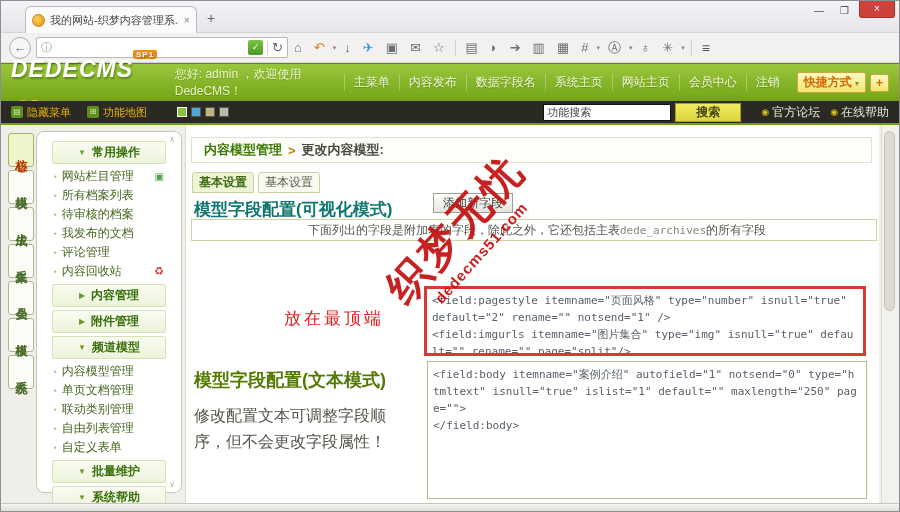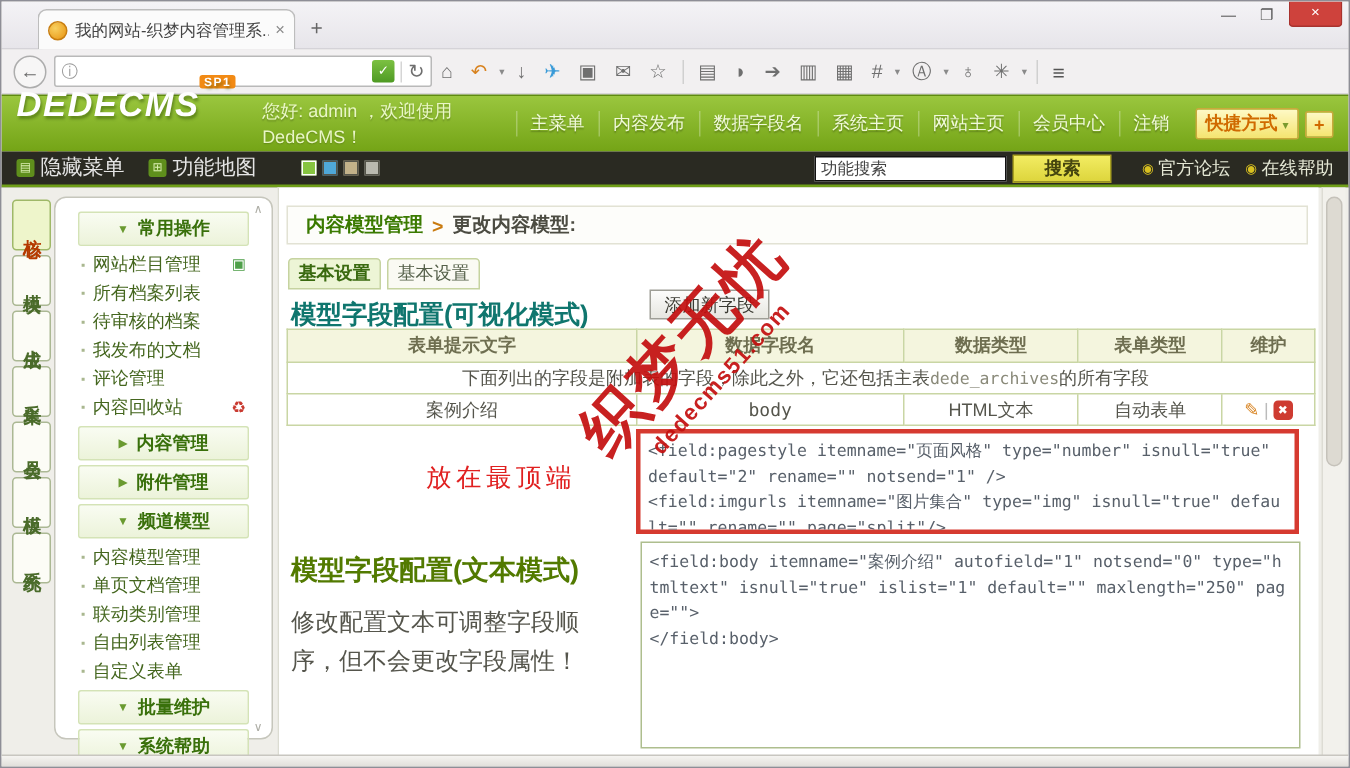--- a/index.html
+++ b/index.html
@@ -59,21 +59,21 @@
   .quick-caret { color:#7A9A2E; font-size:8px; }
   .plus-btn { background:linear-gradient(180deg,#FEF9C6,#F4E470); border:1px solid #C9A93C; border-radius:2px;
     color:#D06A00; font-size:12px; font-weight:bold; padding:1px 5px; margin-left:4px; }
 
   
   .blackbar { position:absolute; top:100px; left:0; right:0; height:24px; background:#2A2A22;
     border-bottom:2px solid #6F9E18; display:flex; align-items:center; padding:0 10px; }
   .bb-item { display:flex; align-items:center; gap:4px; margin-right:16px; }
   .bb-ic { width:12px; height:12px; background:#5F8F1C; border-radius:2px; color:#D9EDB0;
     font-size:8px; text-align:center; line-height:12px; }
-  .bb-label { color:#e5e5e5; font-size:14px; }
+  .bb-label { color:#eab308; font-size:11px; }
   .swatches { display:flex; gap:4px; margin-left:14px; }
   .swatch { width:10px; height:10px; border:1px solid #55554A; }
   .bb-right { margin-left:auto; display:flex; align-items:center; }
   .func-search { width:128px; height:17px; border:1px solid #111; font-size:11px; color:#444; padding:0 3px; }
   .search-btn { height:19px; background:linear-gradient(180deg,#F2EC62,#DDD53C); border:1px solid #A8A020;
     font-size:12px; font-weight:bold; color:#45450E; padding:0 20px; margin:0 10px 0 4px; }
   .bb-link { display:flex; align-items:center; gap:3px; margin-left:10px; }
   .bb-dot { color:#D8C020; font-size:9px; }
   .bb-link-label { color:#E4E7D4; font-size:12px; }
 
@@ -350,39 +350,23 @@
       <div class="ftabs">
         <div class="ftab active">基本设置</div>
         <div class="ftab">基本设置</div>
       </div>
 
       <div class="vis-title">模型字段配置(可视化模式)</div>
       <button class="add-btn">添加新字段</button>
 
       <table class="fields">
         <tbody>
-            <tr>
-          <th style="width:34%">表单提示文字</th>
-          <th style="width:26%">数据字段名</th>
-          <th style="width:17%">数据类型</th>
-          <th style="width:14%">表单类型</th>
-          <th style="width:9%">维护</th>
-        </tr>
         <tr>
           <td class="noterow" colspan="5"><span>下面列出的字段是附加表的字段，除此之外，它还包括主表</span><span class="code-inline">dede_archives</span><span>的所有字段</span></td>
         </tr>
-        <tr>
-          <td>案例介绍</td>
-          <td class="mono">body</td>
-          <td>HTML文本</td>
-          <td>自动表单</td>
-          <td>
-            <span class="edit-ic">✎</span><span class="cell-div">|</span><span class="del-ic">✖</span>
-          </td>
-        </tr>
       </tbody>
         </table>
 
       <div class="annotation">放在最顶端</div>
 
       <div class="codebox1">
         <div class="codetext">&lt;field:pagestyle itemname="页面风格" type="number" isnull="true" default="2" rename="" notsend="1" /&gt;
 &lt;field:imgurls itemname="图片集合" type="img" isnull="true" default="" rename="" page="split"/&gt;</div>
       </div>
 

